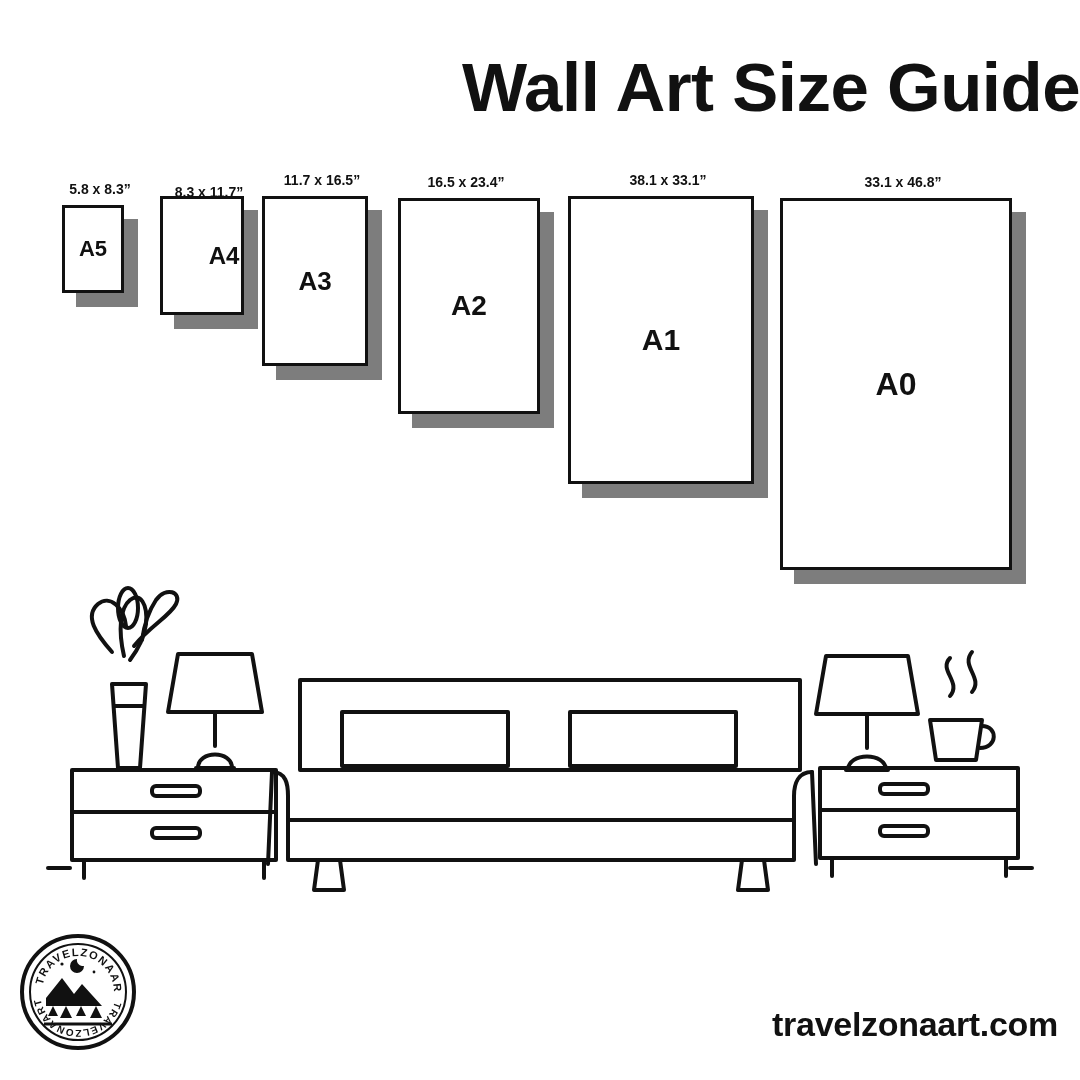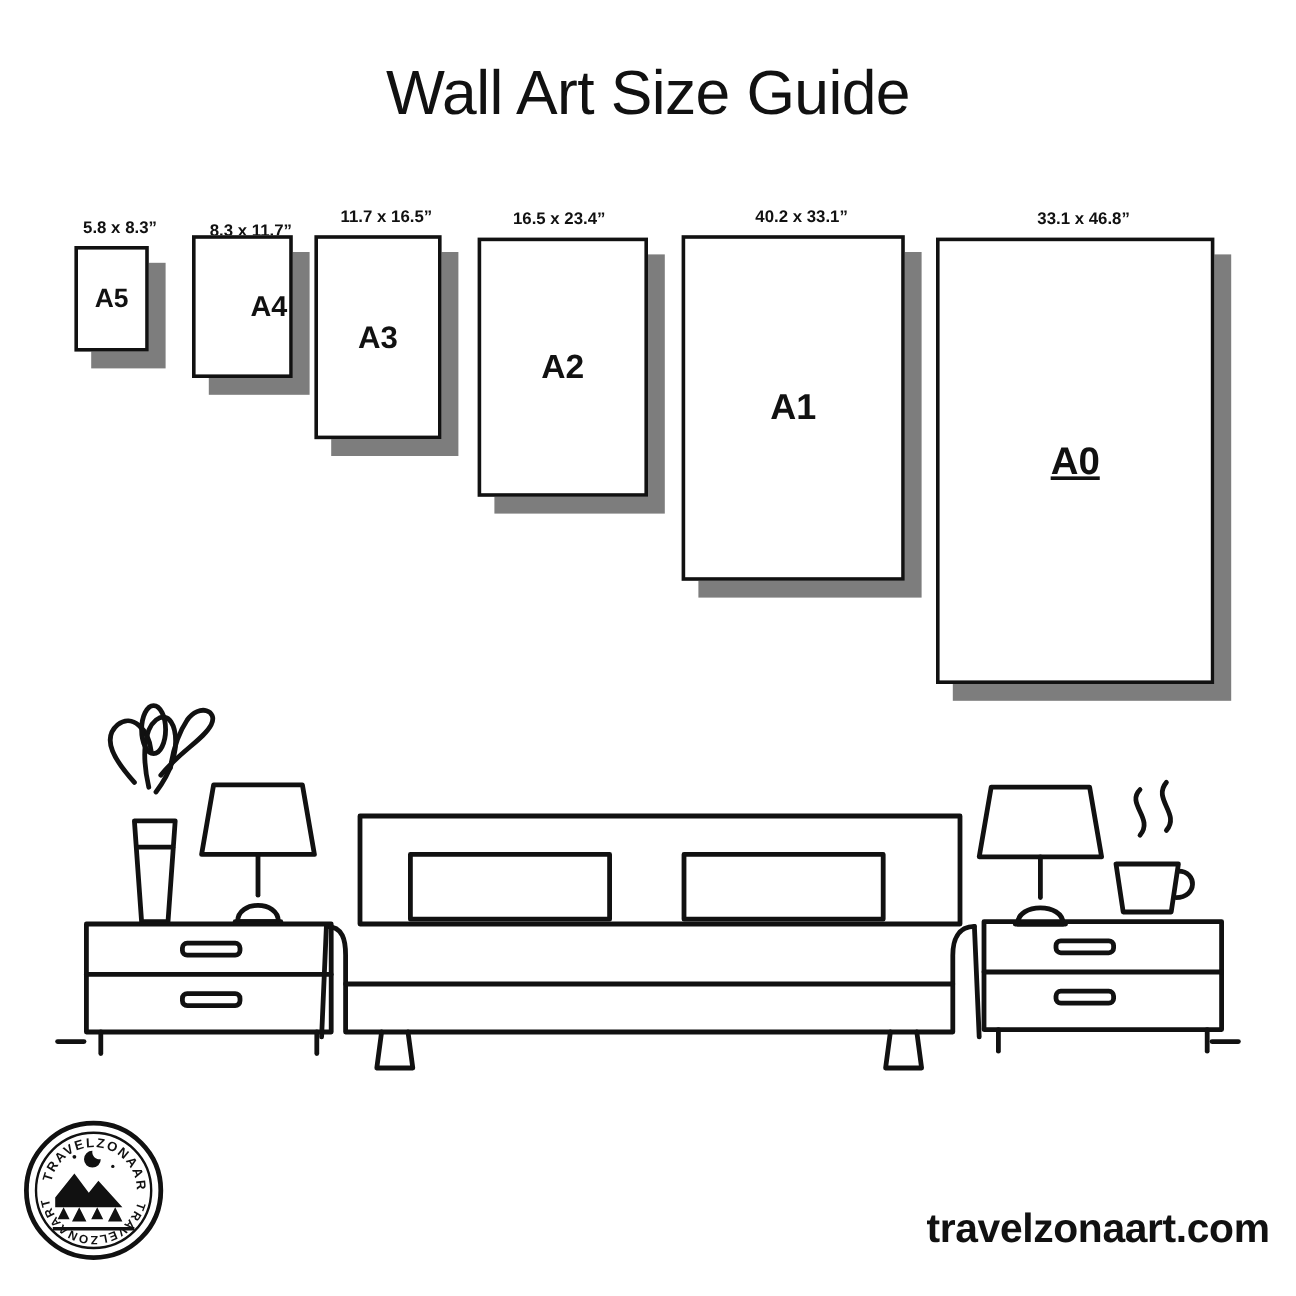--- a/index.html
+++ b/index.html
@@ -21,23 +21,23 @@
     width: 1080px;
     height: 1080px;
   }
 
   
   #title {
     position: absolute;
     top: 48px;
     left: 0;
     width: 1080px;
-    text-align: center;
-    font-size: 52px;
-    font-weight: normal;
+    text-align: right;
+    font-size: 69px;
+    font-weight: bold;
     letter-spacing: -0.5px;
     color: #111111;
   }
 
   
   #frames {
     position: absolute;
     left: 0;
     top: 0;
     width: 1080px;
@@ -133,30 +133,30 @@
         </div>
       </div>
       <div class="frame-group" style="left: 398px; top: 174px; width: 136px; height: 254px;">
         <div class="frame-dim" style="top: 0px;">16.5 x 23.4”</div>
         <div class="frame-shadow" style="left: 14px; top: 38px; width: 142px; height: 216px;"></div>
         <div class="frame-box" style="left: 0px; top: 24px; width: 142px; height: 216px;">
           <span class="frame-label" style="font-size: 28px;">A2</span>
         </div>
       </div>
       <div class="frame-group" style="left: 568px; top: 172px; width: 200px; height: 326px;">
-        <div class="frame-dim" style="top: 0px;">40.2 x 33.1”</div>
+        <div class="frame-dim" style="top: 0px;">38.1 x 33.1”</div>
         <div class="frame-shadow" style="left: 14px; top: 38px; width: 186px; height: 288px;"></div>
         <div class="frame-box" style="left: 0px; top: 24px; width: 186px; height: 288px;">
           <span class="frame-label" style="font-size: 30px;">A1</span>
         </div>
       </div>
       <div class="frame-group" style="left: 780px; top: 174px; width: 246px; height: 410px;">
         <div class="frame-dim" style="top: 0px;">33.1 x 46.8”</div>
         <div class="frame-shadow" style="left: 14px; top: 38px; width: 232px; height: 372px;"></div>
-        <div class="frame-box" style="left: 0px; top: 24px; width: 232px; height: 372px; text-decoration: underline;">
+        <div class="frame-box" style="left: 0px; top: 24px; width: 232px; height: 372px;">
           <span class="frame-label" style="font-size: 32px;">A0</span>
         </div>
       </div>
     </div>
 
   <svg id="scene" viewBox="0 0 1080 360" width="1080" height="360" fill="none" stroke="#111111" stroke-width="4" stroke-linecap="round" stroke-linejoin="round">
 
     <g>
       <line x1="48" y1="308" x2="70" y2="308"></line>
       <line x1="1010" y1="308" x2="1032" y2="308"></line>

